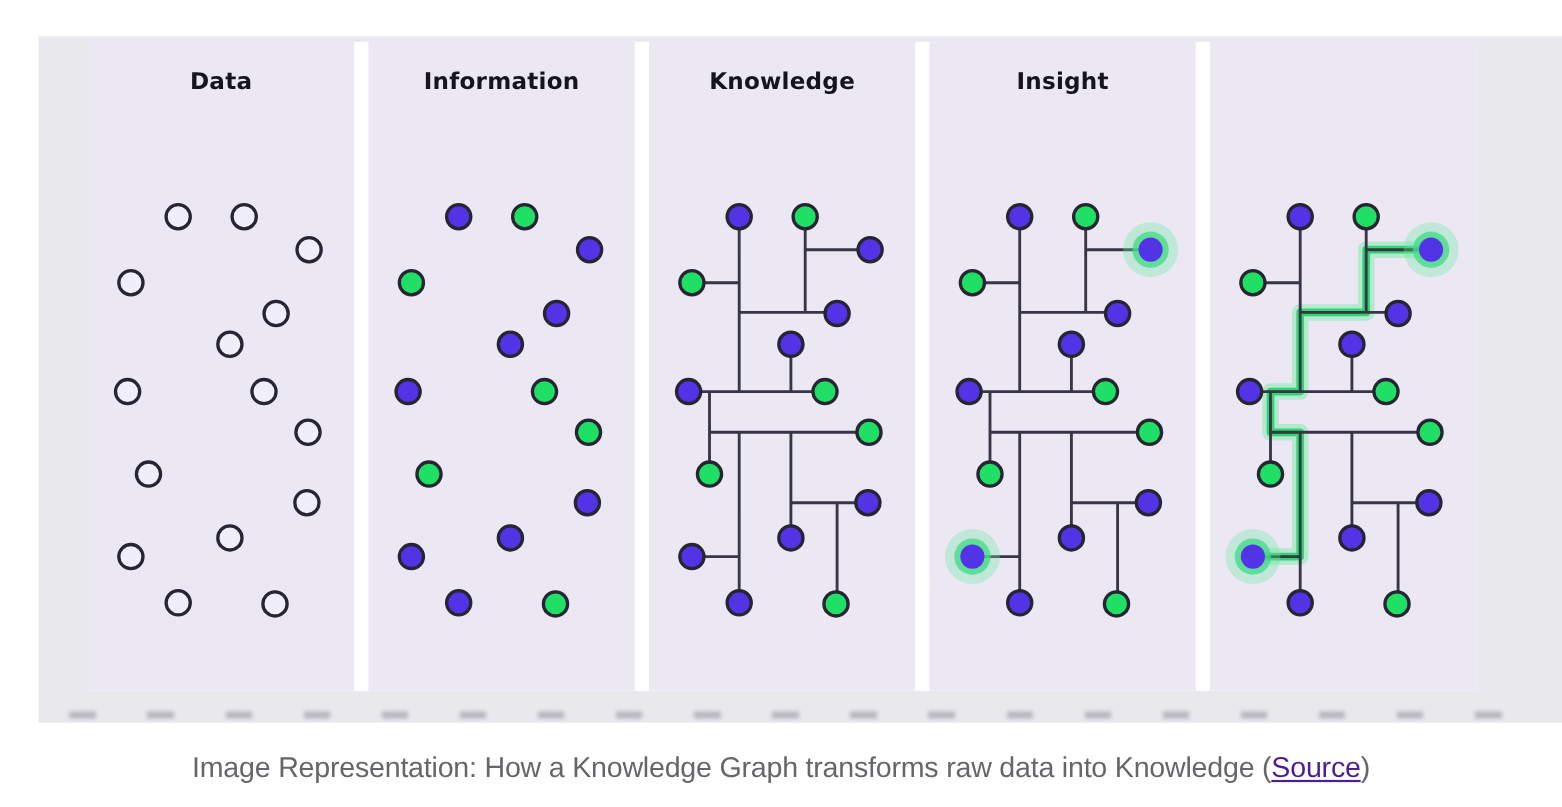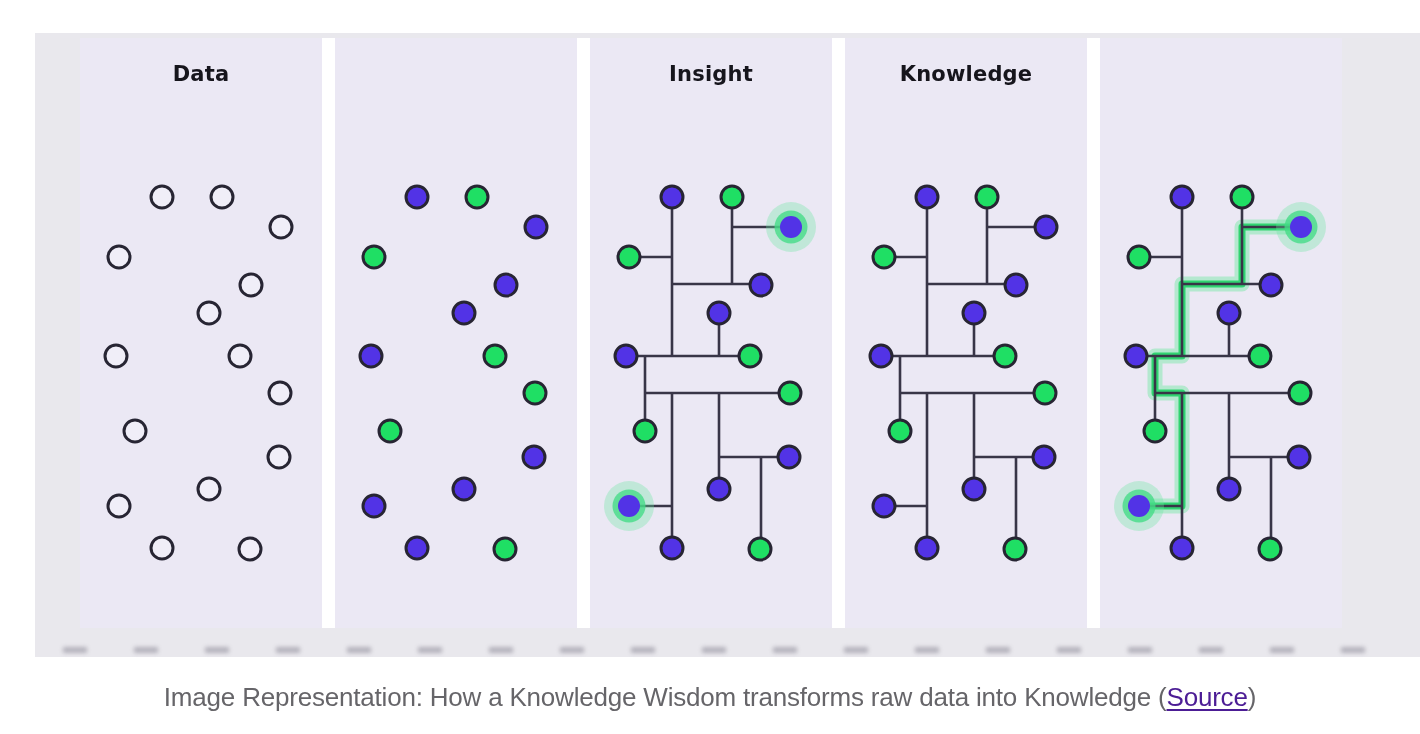--- a/index.html
+++ b/index.html
@@ -40,21 +40,57 @@
             <circle cx="55" cy="393" r="11" fill="#f0eef8" stroke="#272533" stroke-width="3"></circle>
             <circle cx="199" cy="419" r="11" fill="#f0eef8" stroke="#272533" stroke-width="3"></circle>
             <circle cx="129" cy="451" r="11" fill="#f0eef8" stroke="#272533" stroke-width="3"></circle>
             <circle cx="39" cy="468" r="11" fill="#f0eef8" stroke="#272533" stroke-width="3"></circle>
             <circle cx="82" cy="510" r="11" fill="#f0eef8" stroke="#272533" stroke-width="3"></circle>
             <circle cx="170" cy="511" r="11" fill="#f0eef8" stroke="#272533" stroke-width="3"></circle>
           </svg>
       </div>
 
       <div class="card">
+        <div class="card-title">Information</div>
         <svg class="diagram" viewBox="0 0 242 590">
+            <circle cx="82" cy="159" r="11" fill="#5233e6" stroke="#272533" stroke-width="3"></circle>
+            <circle cx="142" cy="159" r="11" fill="#1fdf64" stroke="#272533" stroke-width="3"></circle>
+            <circle cx="201" cy="189" r="11" fill="#5233e6" stroke="#272533" stroke-width="3"></circle>
+            <circle cx="39" cy="219" r="11" fill="#1fdf64" stroke="#272533" stroke-width="3"></circle>
+            <circle cx="171" cy="247" r="11" fill="#5233e6" stroke="#272533" stroke-width="3"></circle>
+            <circle cx="129" cy="275" r="11" fill="#5233e6" stroke="#272533" stroke-width="3"></circle>
+            <circle cx="36" cy="318" r="11" fill="#5233e6" stroke="#272533" stroke-width="3"></circle>
+            <circle cx="160" cy="318" r="11" fill="#1fdf64" stroke="#272533" stroke-width="3"></circle>
+            <circle cx="200" cy="355" r="11" fill="#1fdf64" stroke="#272533" stroke-width="3"></circle>
+            <circle cx="55" cy="393" r="11" fill="#1fdf64" stroke="#272533" stroke-width="3"></circle>
+            <circle cx="199" cy="419" r="11" fill="#5233e6" stroke="#272533" stroke-width="3"></circle>
+            <circle cx="129" cy="451" r="11" fill="#5233e6" stroke="#272533" stroke-width="3"></circle>
+            <circle cx="39" cy="468" r="11" fill="#5233e6" stroke="#272533" stroke-width="3"></circle>
+            <circle cx="82" cy="510" r="11" fill="#5233e6" stroke="#272533" stroke-width="3"></circle>
+            <circle cx="170" cy="511" r="11" fill="#1fdf64" stroke="#272533" stroke-width="3"></circle>
+          </svg>
+      </div>
+
+      <div class="card">
+        <div class="card-title">Knowledge</div>
+        <svg class="diagram" viewBox="0 0 242 590">
+            <line x1="82" y1="159" x2="82" y2="318" stroke="#383547" stroke-width="2.6"></line>
+            <line x1="142" y1="159" x2="142" y2="246" stroke="#383547" stroke-width="2.6"></line>
+            <line x1="142" y1="189" x2="201" y2="189" stroke="#383547" stroke-width="2.6"></line>
+            <line x1="82" y1="246" x2="171" y2="246" stroke="#383547" stroke-width="2.6"></line>
+            <line x1="39" y1="219" x2="82" y2="219" stroke="#383547" stroke-width="2.6"></line>
+            <line x1="129" y1="275" x2="129" y2="318" stroke="#383547" stroke-width="2.6"></line>
+            <line x1="36" y1="318" x2="160" y2="318" stroke="#383547" stroke-width="2.6"></line>
+            <line x1="55" y1="318" x2="55" y2="393" stroke="#383547" stroke-width="2.6"></line>
+            <line x1="55" y1="355" x2="200" y2="355" stroke="#383547" stroke-width="2.6"></line>
+            <line x1="82" y1="355" x2="82" y2="510" stroke="#383547" stroke-width="2.6"></line>
+            <line x1="129" y1="355" x2="129" y2="451" stroke="#383547" stroke-width="2.6"></line>
+            <line x1="129" y1="419" x2="199" y2="419" stroke="#383547" stroke-width="2.6"></line>
+            <line x1="171" y1="419" x2="171" y2="511" stroke="#383547" stroke-width="2.6"></line>
+            <line x1="39" y1="468" x2="82" y2="468" stroke="#383547" stroke-width="2.6"></line>
             <circle cx="82" cy="159" r="11" fill="#5233e6" stroke="#272533" stroke-width="3"></circle>
             <circle cx="142" cy="159" r="11" fill="#1fdf64" stroke="#272533" stroke-width="3"></circle>
             <circle cx="201" cy="189" r="11" fill="#5233e6" stroke="#272533" stroke-width="3"></circle>
             <circle cx="39" cy="219" r="11" fill="#1fdf64" stroke="#272533" stroke-width="3"></circle>
             <circle cx="171" cy="247" r="11" fill="#5233e6" stroke="#272533" stroke-width="3"></circle>
             <circle cx="129" cy="275" r="11" fill="#5233e6" stroke="#272533" stroke-width="3"></circle>
             <circle cx="36" cy="318" r="11" fill="#5233e6" stroke="#272533" stroke-width="3"></circle>
             <circle cx="160" cy="318" r="11" fill="#1fdf64" stroke="#272533" stroke-width="3"></circle>
             <circle cx="200" cy="355" r="11" fill="#1fdf64" stroke="#272533" stroke-width="3"></circle>
             <circle cx="55" cy="393" r="11" fill="#1fdf64" stroke="#272533" stroke-width="3"></circle>
@@ -99,55 +135,20 @@
             <circle cx="55" cy="393" r="11" fill="#1fdf64" stroke="#272533" stroke-width="3"></circle>
             <circle cx="199" cy="419" r="11" fill="#5233e6" stroke="#272533" stroke-width="3"></circle>
             <circle cx="129" cy="451" r="11" fill="#5233e6" stroke="#272533" stroke-width="3"></circle>
             <circle cx="39" cy="468" r="11" fill="#5233e6" stroke="none" stroke-width="0"></circle>
             <circle cx="82" cy="510" r="11" fill="#5233e6" stroke="#272533" stroke-width="3"></circle>
             <circle cx="170" cy="511" r="11" fill="#1fdf64" stroke="#272533" stroke-width="3"></circle>
           </svg>
       </div>
 
       <div class="card">
-        <div class="card-title">Knowledge</div>
-        <svg class="diagram" viewBox="0 0 242 590">
-            <line x1="82" y1="159" x2="82" y2="318" stroke="#383547" stroke-width="2.6"></line>
-            <line x1="142" y1="159" x2="142" y2="246" stroke="#383547" stroke-width="2.6"></line>
-            <line x1="142" y1="189" x2="201" y2="189" stroke="#383547" stroke-width="2.6"></line>
-            <line x1="82" y1="246" x2="171" y2="246" stroke="#383547" stroke-width="2.6"></line>
-            <line x1="39" y1="219" x2="82" y2="219" stroke="#383547" stroke-width="2.6"></line>
-            <line x1="129" y1="275" x2="129" y2="318" stroke="#383547" stroke-width="2.6"></line>
-            <line x1="36" y1="318" x2="160" y2="318" stroke="#383547" stroke-width="2.6"></line>
-            <line x1="55" y1="318" x2="55" y2="393" stroke="#383547" stroke-width="2.6"></line>
-            <line x1="55" y1="355" x2="200" y2="355" stroke="#383547" stroke-width="2.6"></line>
-            <line x1="82" y1="355" x2="82" y2="510" stroke="#383547" stroke-width="2.6"></line>
-            <line x1="129" y1="355" x2="129" y2="451" stroke="#383547" stroke-width="2.6"></line>
-            <line x1="129" y1="419" x2="199" y2="419" stroke="#383547" stroke-width="2.6"></line>
-            <line x1="171" y1="419" x2="171" y2="511" stroke="#383547" stroke-width="2.6"></line>
-            <line x1="39" y1="468" x2="82" y2="468" stroke="#383547" stroke-width="2.6"></line>
-            <circle cx="82" cy="159" r="11" fill="#5233e6" stroke="#272533" stroke-width="3"></circle>
-            <circle cx="142" cy="159" r="11" fill="#1fdf64" stroke="#272533" stroke-width="3"></circle>
-            <circle cx="201" cy="189" r="11" fill="#5233e6" stroke="#272533" stroke-width="3"></circle>
-            <circle cx="39" cy="219" r="11" fill="#1fdf64" stroke="#272533" stroke-width="3"></circle>
-            <circle cx="171" cy="247" r="11" fill="#5233e6" stroke="#272533" stroke-width="3"></circle>
-            <circle cx="129" cy="275" r="11" fill="#5233e6" stroke="#272533" stroke-width="3"></circle>
-            <circle cx="36" cy="318" r="11" fill="#5233e6" stroke="#272533" stroke-width="3"></circle>
-            <circle cx="160" cy="318" r="11" fill="#1fdf64" stroke="#272533" stroke-width="3"></circle>
-            <circle cx="200" cy="355" r="11" fill="#1fdf64" stroke="#272533" stroke-width="3"></circle>
-            <circle cx="55" cy="393" r="11" fill="#1fdf64" stroke="#272533" stroke-width="3"></circle>
-            <circle cx="199" cy="419" r="11" fill="#5233e6" stroke="#272533" stroke-width="3"></circle>
-            <circle cx="129" cy="451" r="11" fill="#5233e6" stroke="#272533" stroke-width="3"></circle>
-            <circle cx="39" cy="468" r="11" fill="#5233e6" stroke="#272533" stroke-width="3"></circle>
-            <circle cx="82" cy="510" r="11" fill="#5233e6" stroke="#272533" stroke-width="3"></circle>
-            <circle cx="170" cy="511" r="11" fill="#1fdf64" stroke="#272533" stroke-width="3"></circle>
-          </svg>
-      </div>
-
-      <div class="card">
         <svg class="diagram" viewBox="0 0 242 590">
             <polyline points="201,189 142,189 142,246 82,246 82,318 55,318 55,355 82,355 82,468 39,468" fill="none" stroke="rgba(125,232,170,0.5)" stroke-width="15" stroke-linejoin="round" stroke-linecap="round"></polyline>
             <polyline points="201,189 142,189 142,246 82,246 82,318 55,318 55,355 82,355 82,468 39,468" fill="none" stroke="#30d471" stroke-width="7" stroke-linejoin="round" stroke-linecap="round"></polyline>
             <line x1="82" y1="159" x2="82" y2="318" stroke="#383547" stroke-width="2.6"></line>
             <line x1="142" y1="159" x2="142" y2="246" stroke="#383547" stroke-width="2.6"></line>
             <line x1="142" y1="189" x2="201" y2="189" stroke="#383547" stroke-width="2.6"></line>
             <line x1="82" y1="246" x2="171" y2="246" stroke="#383547" stroke-width="2.6"></line>
             <line x1="39" y1="219" x2="82" y2="219" stroke="#383547" stroke-width="2.6"></line>
             <line x1="129" y1="275" x2="129" y2="318" stroke="#383547" stroke-width="2.6"></line>
             <line x1="36" y1="318" x2="160" y2="318" stroke="#383547" stroke-width="2.6"></line>
@@ -178,15 +179,15 @@
             <circle cx="82" cy="510" r="11" fill="#5233e6" stroke="#272533" stroke-width="3"></circle>
             <circle cx="170" cy="511" r="11" fill="#1fdf64" stroke="#272533" stroke-width="3"></circle>
           </svg>
       </div>
 
     </div>
     <div class="artifact-row"></div>
   </div>
 
   <div class="caption">
-    <span>Image Representation: How a Knowledge Wisdom transforms raw data into Knowledge (</span><a>Source</a><span>)</span>
+    <span>Image Representation: How a Knowledge Graph transforms raw data into Knowledge (</span><a>Source</a><span>)</span>
   </div>
 </div>
 
 </body></html>

